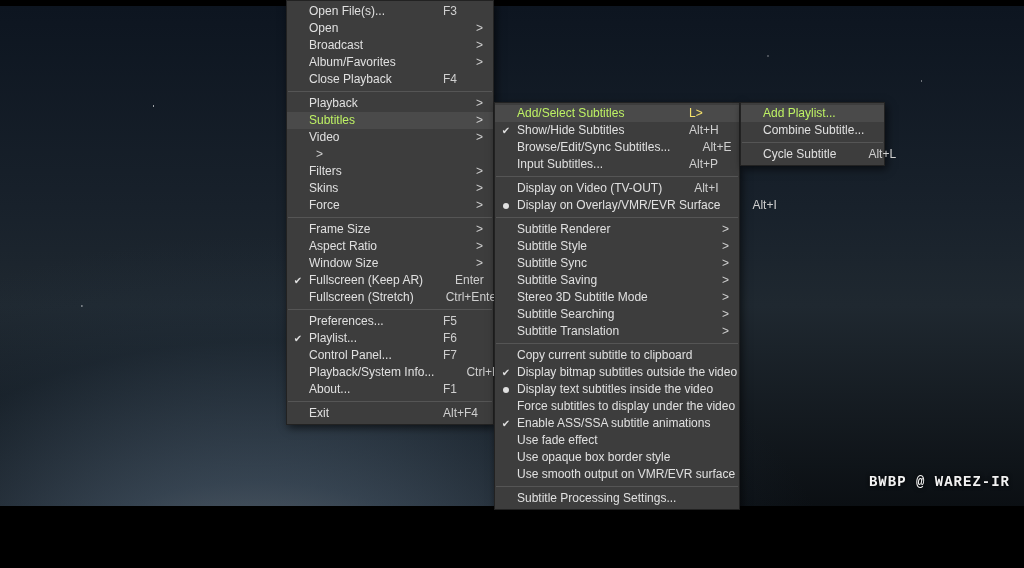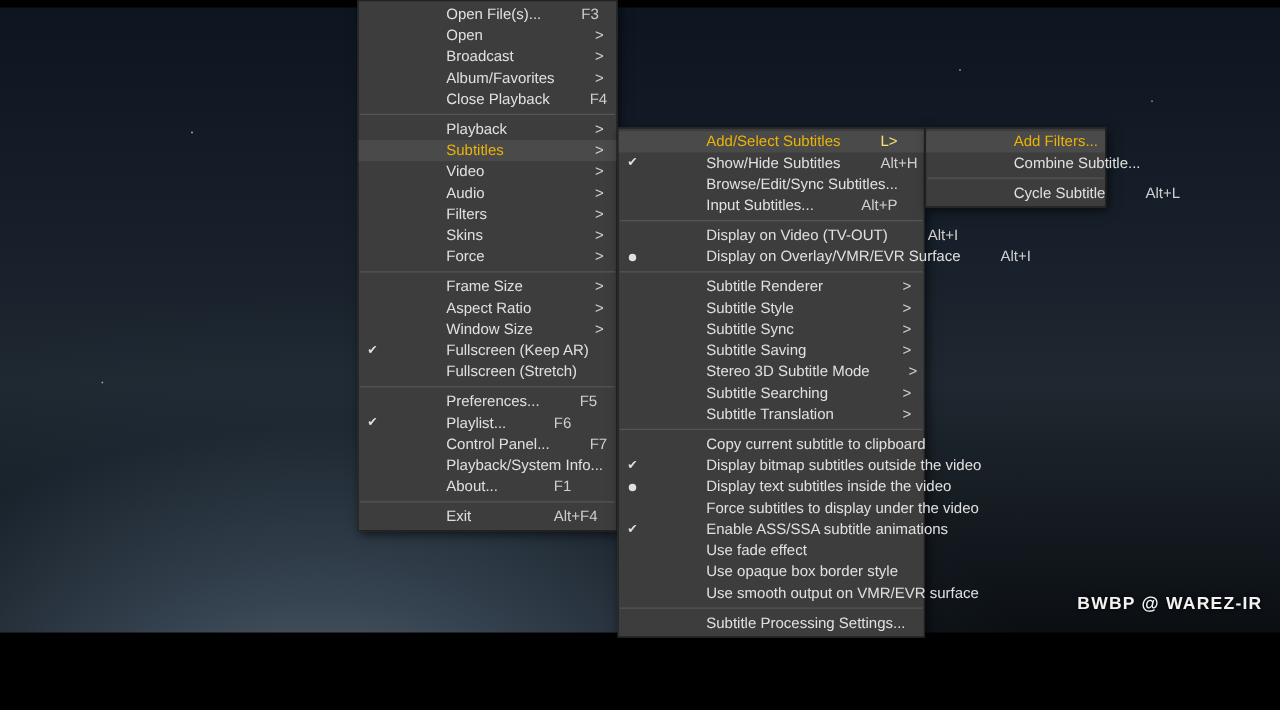--- a/index.html
+++ b/index.html
@@ -14,21 +14,21 @@
     overflow: hidden;
     position: relative;
   }
 
   
   .watermark {
     position: absolute;
     right: 14px;
     bottom: 78px;
     color: #f2f2f2;
-    font-family: Liberation Sans, sans-serif;
+    font-family: Liberation Mono, monospace;
     font-size: 14px;
     letter-spacing: 1px;
     font-weight: bold;
     text-shadow: 0 0 4px #000;
   }
 
   
   .video-frame {
     position: absolute;
     top: 6px;
@@ -60,41 +60,40 @@
     height: 17px;
     line-height: 17px;
     padding: 0 10px 0 0;
     white-space: nowrap;
     cursor: default;
   }
   .menu .item.highlight {
     background: #4a4a4a;
     color: #f7e26b; 
   }
-  .menu .item.highlight .label { color: #eab308; }
+  .menu .item.highlight .label { color: #bef264; }
   .menu .item.highlight .shortcut { color: #f7e26b; }
   .menu .sep {
     height: 1px;
     background: #555;
     margin: 3px 1px;
   }
   .check-col {
     width: 22px;
     min-width: 22px;
     display: inline-flex;
     align-items: center;
     justify-content: center;
     font-size: 10px;
     color: #e0e0e0;
   }
   .label {
     flex: 1 1 auto;
     color: #e0e0e0;
     padding-right: 24px;
-    margin-left: 48px;
   }
   .shortcut {
     color: #cfcfcf;
     padding-left: 8px;
     text-align: left;
     min-width: 40px;
   }
   .arrow {
     color: #cfcfcf;
     min-width: 14px;
@@ -157,21 +156,20 @@
     <span class="label">Subtitles</span>
     <span class="arrow">&gt;</span>
   </div>
   <div class="item">
     <span class="check-col"></span>
     <span class="label">Video</span>
     <span class="arrow">&gt;</span>
   </div>
   <div class="item">
     <span class="check-col"></span>
-    <span class="label">Audio</span>
     <span class="arrow">&gt;</span>
   </div>
   <div class="item">
     <span class="check-col"></span>
     <span class="label">Filters</span>
     <span class="arrow">&gt;</span>
   </div>
   <div class="item">
     <span class="check-col"></span>
     <span class="label">Skins</span>
@@ -350,21 +348,21 @@
   <div class="sep"></div>
   <div class="item">
     <span class="check-col"></span>
     <span class="label">Subtitle Processing Settings...</span>
   </div>
 </div>
 
 <div id="menu-sub2" class="menu">
   <div class="item highlight">
     <span class="check-col"></span>
-    <span class="label">Add Filters...</span>
+    <span class="label">Add Playlist...</span>
   </div>
   <div class="item">
     <span class="check-col"></span>
     <span class="label">Combine Subtitle...</span>
   </div>
   <div class="sep"></div>
   <div class="item">
     <span class="check-col"></span>
     <span class="label">Cycle Subtitle</span>
     <span class="shortcut">Alt+L</span>

